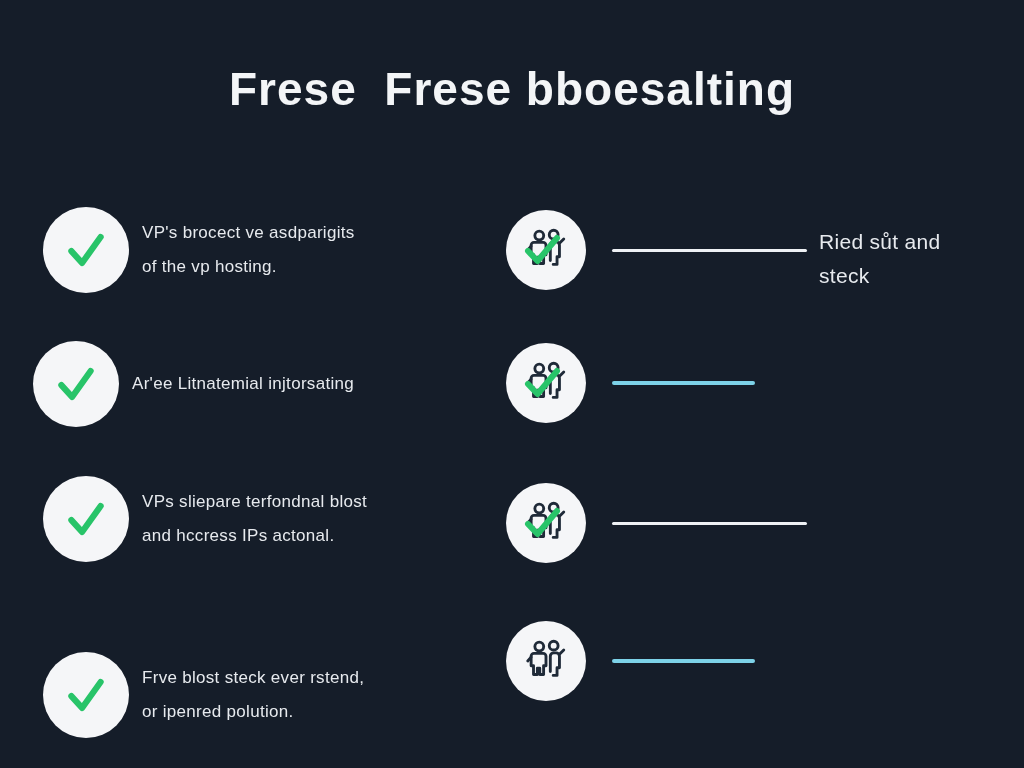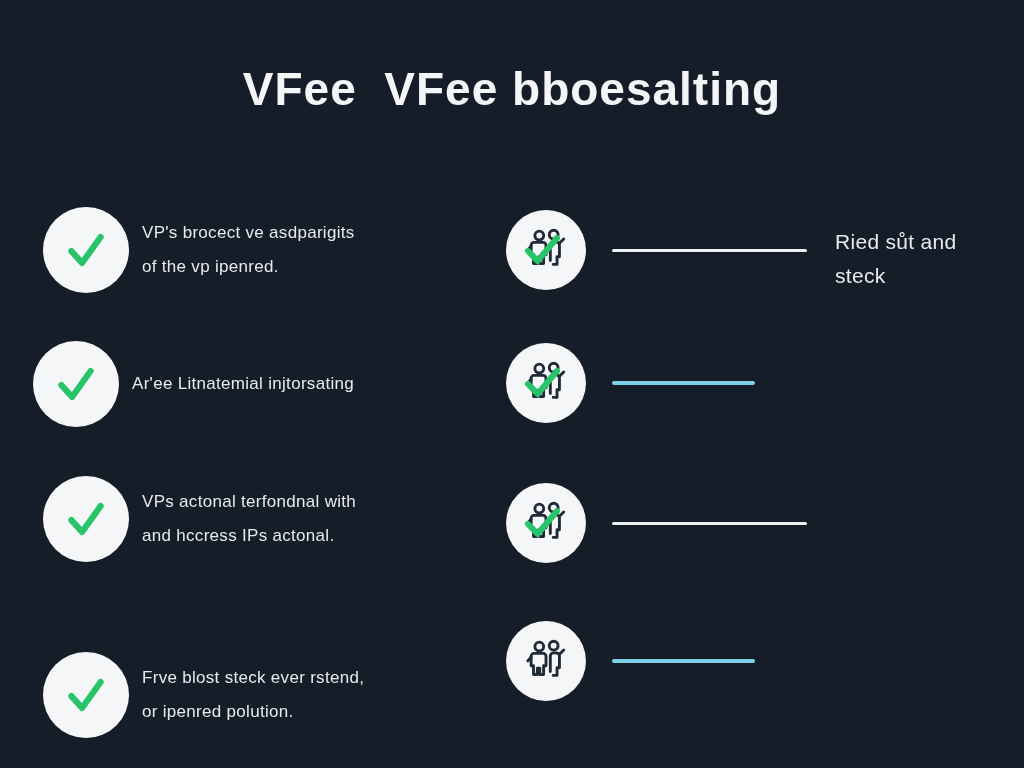--- a/index.html
+++ b/index.html
@@ -25,47 +25,47 @@
   .people-svg{width:48px;height:48px;display:block;}
   .people-svg *{stroke:var(--icon-stroke,#1f2a38);fill:none;stroke-width:3;stroke-linecap:round;stroke-linejoin:round;}
   .check-svg path, .overlay-check path{stroke:var(--check-green,#27c468);fill:none;stroke-linecap:round;stroke-linejoin:round;}
   .overlay-check{position:absolute;left:13px;top:15px;width:52px;height:48px;}
   .itext{
     color:var(--text,#e7eaee);font-size:17px;line-height:34px;
     letter-spacing:0.3px;margin-left:13px;
   }
   .rtext{
     color:var(--text,#e7eaee);font-size:21px;line-height:34px;
-    letter-spacing:0.3px;margin-left:28px;transform:translateY(9px);
+    letter-spacing:0.3px;margin-left:12px;transform:translateY(9px);
   }
   .line{border-radius:2px;margin-left:26px;flex:0 0 auto;}
   .line.white{background:var(--line-white,#eef1f4);height:3px;width:195px;}
   .line.cyan{background:var(--line-cyan,#7dd2e8);height:4px;width:143px;}
   
   #lrow0{left:43px;top:207px;} #lrow1{left:33px;top:341px;}
   #lrow2{left:43px;top:476px;} #lrow3{left:43px;top:652px;}
   #rrow0{left:506px;top:210px;} #rrow1{left:506px;top:343px;}
   #rrow2{left:506px;top:483px;} #rrow3{left:506px;top:621px;}
 </style>
 </head>
 <body>
 
 <div class="canvas">
 
-  <div class="title">VFee  VFee bboesalting</div>
+  <div class="title">Frese  Frese bboesalting</div>
 
   <div class="row" id="lrow0">
     <div class="circle big">
       <svg class="check-svg" viewBox="0 0 48 48">
         <path d="M11 25 l9.5 10.5 L37 12.5" stroke-width="5.5"></path>
       </svg>
     </div>
     <div class="itext">
       <div>VP's brocect ve asdparigits</div>
-      <div>of the vp ipenred.</div>
+      <div>of the vp hosting.</div>
     </div>
   </div>
 
   <div class="row" id="lrow1">
     <div class="circle big">
       <svg class="check-svg" viewBox="0 0 48 48">
         <path d="M11 25 l9.5 10.5 L37 12.5" stroke-width="5.5"></path>
       </svg>
     </div>
     <div class="itext">
@@ -73,21 +73,21 @@
     </div>
   </div>
 
   <div class="row" id="lrow2">
     <div class="circle big">
       <svg class="check-svg" viewBox="0 0 48 48">
         <path d="M11 25 l9.5 10.5 L37 12.5" stroke-width="5.5"></path>
       </svg>
     </div>
     <div class="itext">
-      <div>VPs actonal terfondnal with</div>
+      <div>VPs sliepare terfondnal blost</div>
       <div>and hccress IPs actonal.</div>
     </div>
   </div>
 
   <div class="row" id="lrow3">
     <div class="circle big">
       <svg class="check-svg" viewBox="0 0 48 48">
         <path d="M11 25 l9.5 10.5 L37 12.5" stroke-width="5.5"></path>
       </svg>
     </div>

